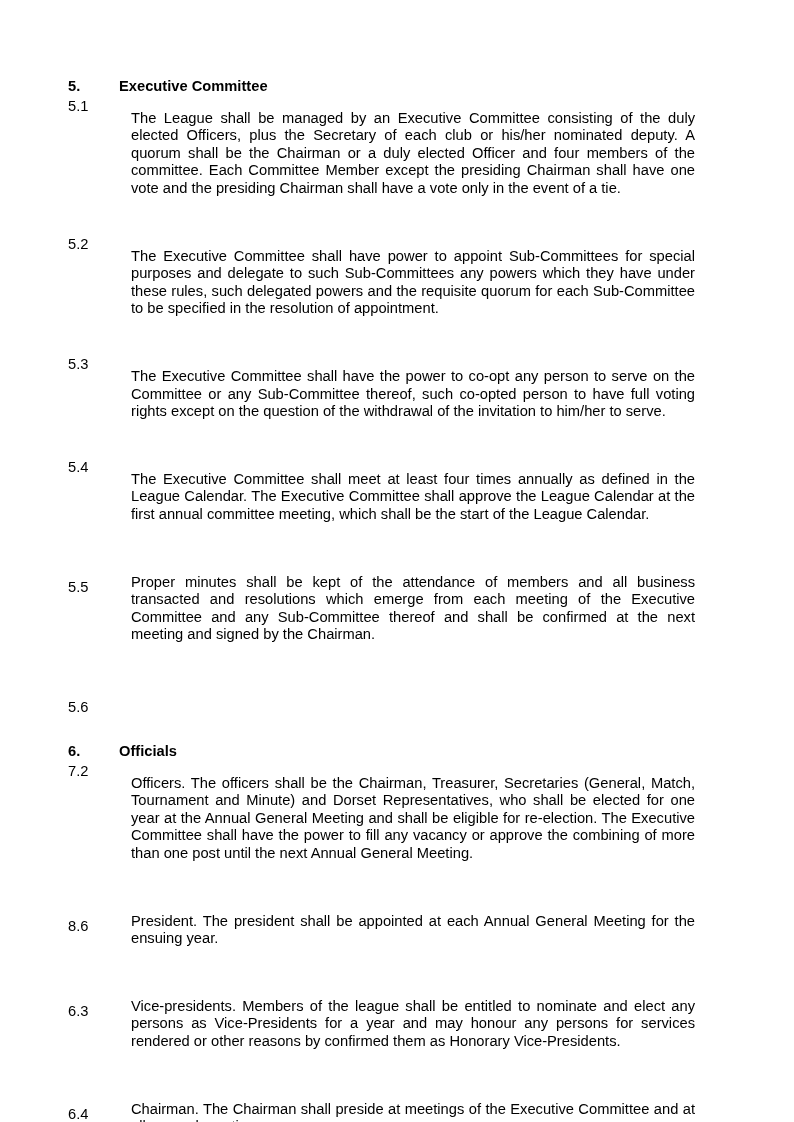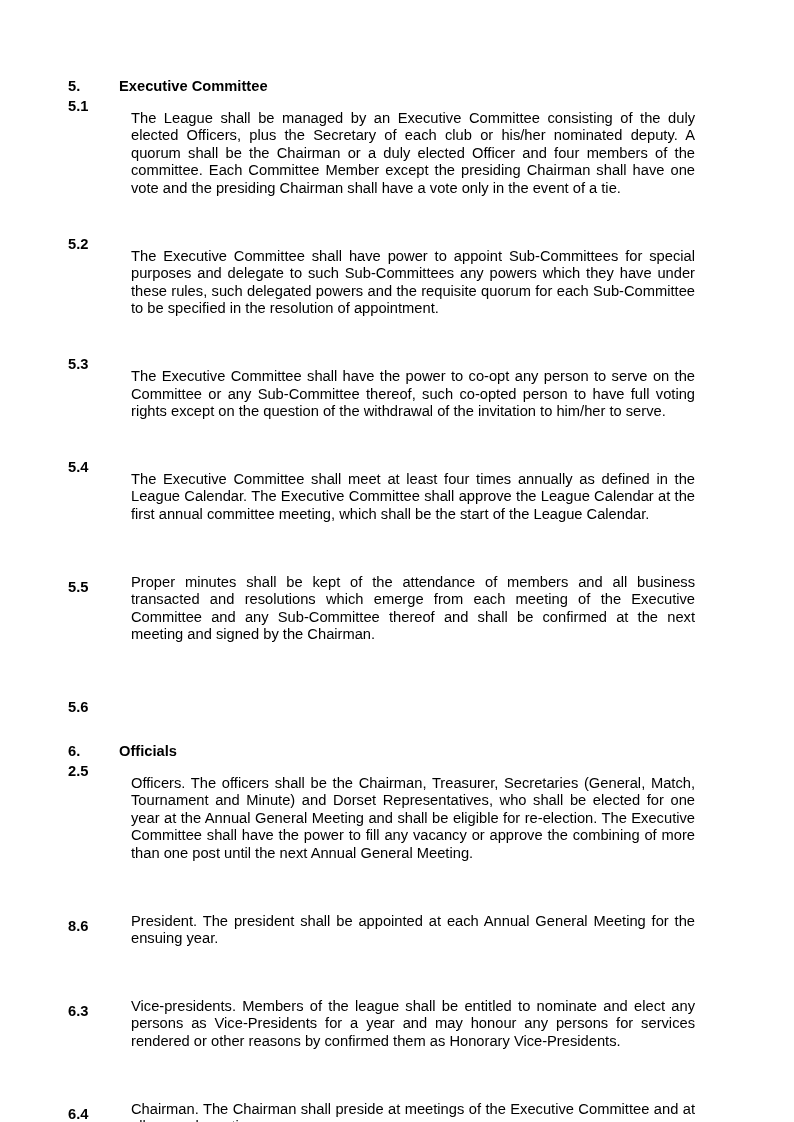--- a/index.html
+++ b/index.html
@@ -24,21 +24,20 @@
     left: 68px;
     right: 87px;
   }
   .row {
     display: flex;
     align-items: flex-start;
   }
   .num-col {
     flex: 0 0 51px;
     text-align: left;
-    font-weight: bold;
   }
   .text-col {
     flex: 1 1 auto;
     margin: 12px;
     text-align: justify;
   }
   .heading-row .num-col,
   .heading-row .title-col {
     font-weight: bold;
     text-align: left;
@@ -105,21 +104,21 @@
       </div>
     </section>
 
     <section class="section-6">
       <div class="row heading-row">
         <span class="num-col">6.</span>
         <span class="title-col">Officials</span>
       </div>
 
       <div class="row clause-row">
-        <span class="num-col">2.5</span>
+        <span class="num-col">7.2</span>
         <p class="text-col">Officers. The officers shall be the Chairman, Treasurer, Secretaries (General, Match, Tournament and Minute) and Dorset Representatives, who shall be elected for one year at the Annual General Meeting and shall be eligible for re-election. The Executive Committee shall have the power to fill any vacancy or approve the combining of more than one post until the next Annual General Meeting.</p>
       </div>
 
       <div class="row clause-row num-offset">
         <span class="num-col">8.6</span>
         <p class="text-col">President. The president shall be appointed at each Annual General Meeting for the ensuing year.</p>
       </div>
 
       <div class="row clause-row num-offset">
         <span class="num-col">6.3</span>

